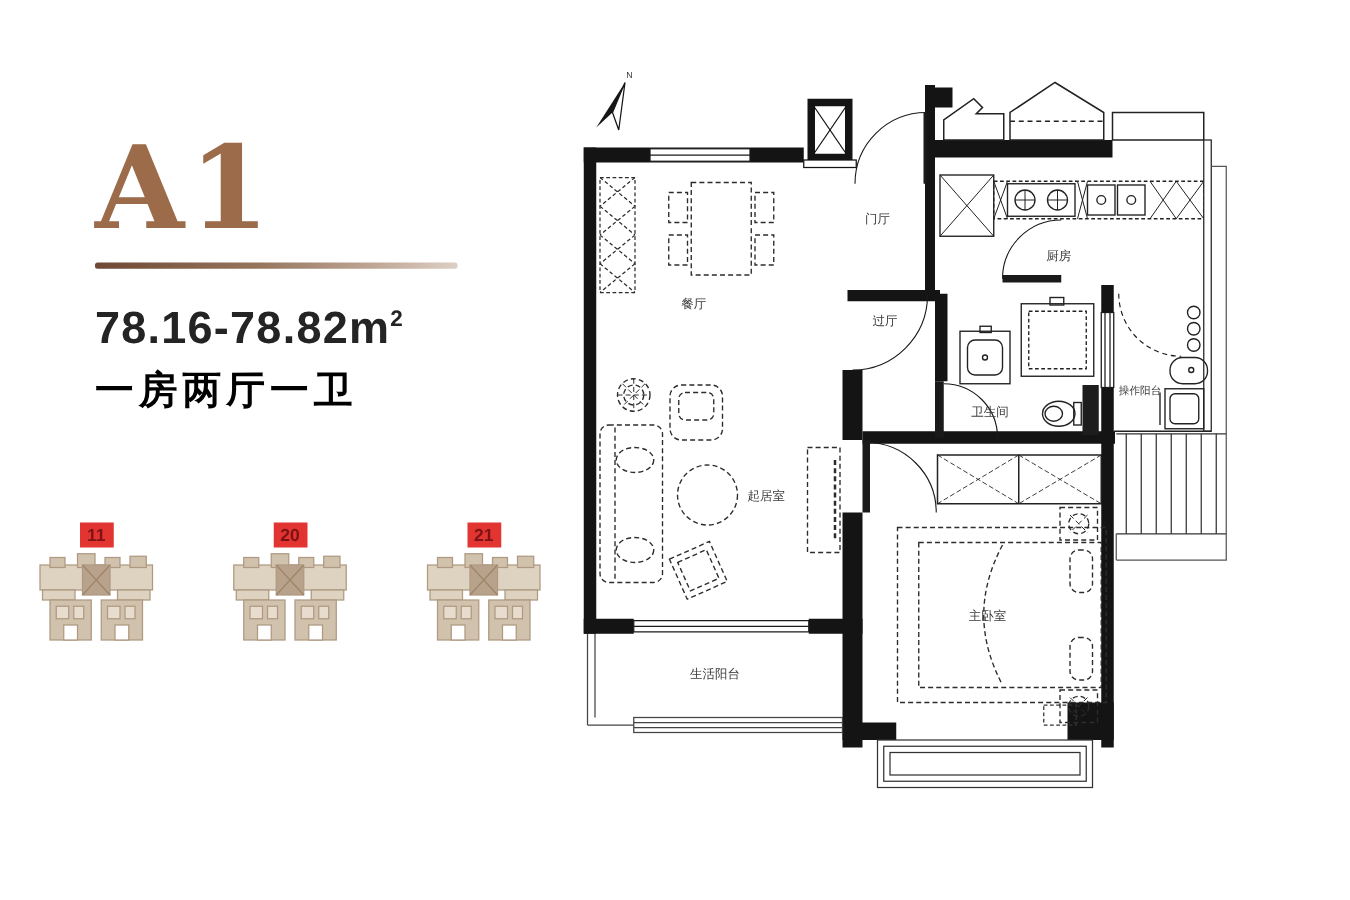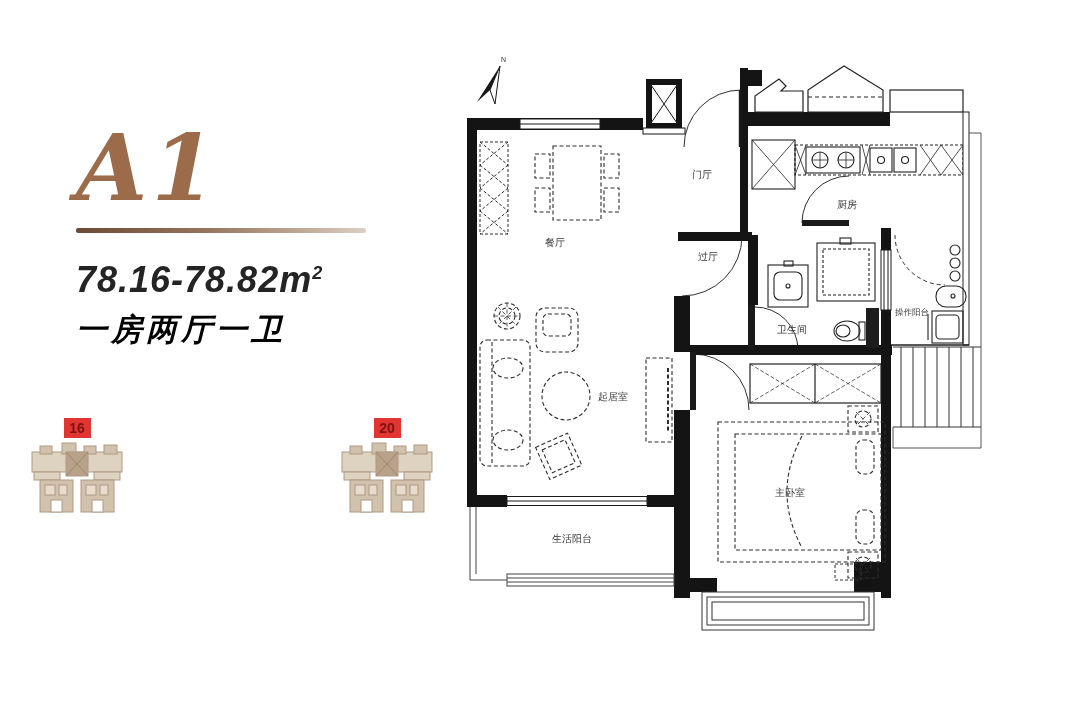--- a/index.html
+++ b/index.html
@@ -1,18 +1,18 @@
 <!DOCTYPE html>
 <html><head>
 <meta charset="utf-8">
 <style>
   html,body{margin:0;padding:0;}
   body{width:1080px;height:720px;background:#ffffff;position:relative;overflow:hidden;
        font-family:"Liberation Sans",sans-serif;}
-  .info{position:absolute;left:76px;top:122px;width:330px;font-style:italic;}
+  .info{position:absolute;left:76px;top:104px;width:330px;}
   .unit-name{margin:0;font-family:"DejaVu Serif","Liberation Serif",serif;font-weight:bold;
        font-size:92px;line-height:1.0;color:#9c6b4a;letter-spacing:4px;}
   .divider{width:290px;height:5px;margin-top:14px;border-radius:2px;
        background:linear-gradient(90deg,#6e4935 0%,#96755d 45%,#c3ac9b 80%,#ddcfc4 100%);}
   .area{margin:26px 0 0 0;font-size:36px;font-weight:bold;color:#242424;letter-spacing:1px;}
   .area sup{font-size:18px;}
   .layout{margin:8px 0 0 0;font-size:31px;font-weight:bold;color:#000000;letter-spacing:4px;}
   .siteplan{position:absolute;left:30px;top:418px;width:404px;display:flex;justify-content:space-between;}
   .building{width:94px;text-align:center;position:relative;}
   .bnum{width:27px;height:20px;margin:0 auto 2px auto;background:#e23430;color:#7e1214;
@@ -53,28 +53,35 @@
       <rect x="15" y="45" width="10" height="10" fill="#e6dbcb"></rect>
       <rect x="29" y="45" width="8" height="10" fill="#e6dbcb"></rect>
       <rect x="56" y="45" width="10" height="10" fill="#e6dbcb"></rect>
       <rect x="70" y="45" width="8" height="10" fill="#e6dbcb"></rect>
     </g>
   </defs>
 </svg>
 
 <section class="siteplan">
   <div class="building">
-    <div class="bnum">16</div>
+    <div class="bnum">11</div>
     <svg width="94" height="76" viewBox="0 0 94 76">
         <use href="#bldg"></use>
       </svg>
 
   </div>
   <div class="building">
     <div class="bnum">20</div>
+    <svg width="94" height="76" viewBox="0 0 94 76">
+        <use href="#bldg"></use>
+      </svg>
+
+  </div>
+  <div class="building">
+    <div class="bnum">21</div>
     <svg width="94" height="76" viewBox="0 0 94 76">
         <use href="#bldg"></use>
       </svg>
 
   </div>
 </section>
 
 <svg class="plan" width="540" height="600" viewBox="0 0 540 600">
 
   <g>

